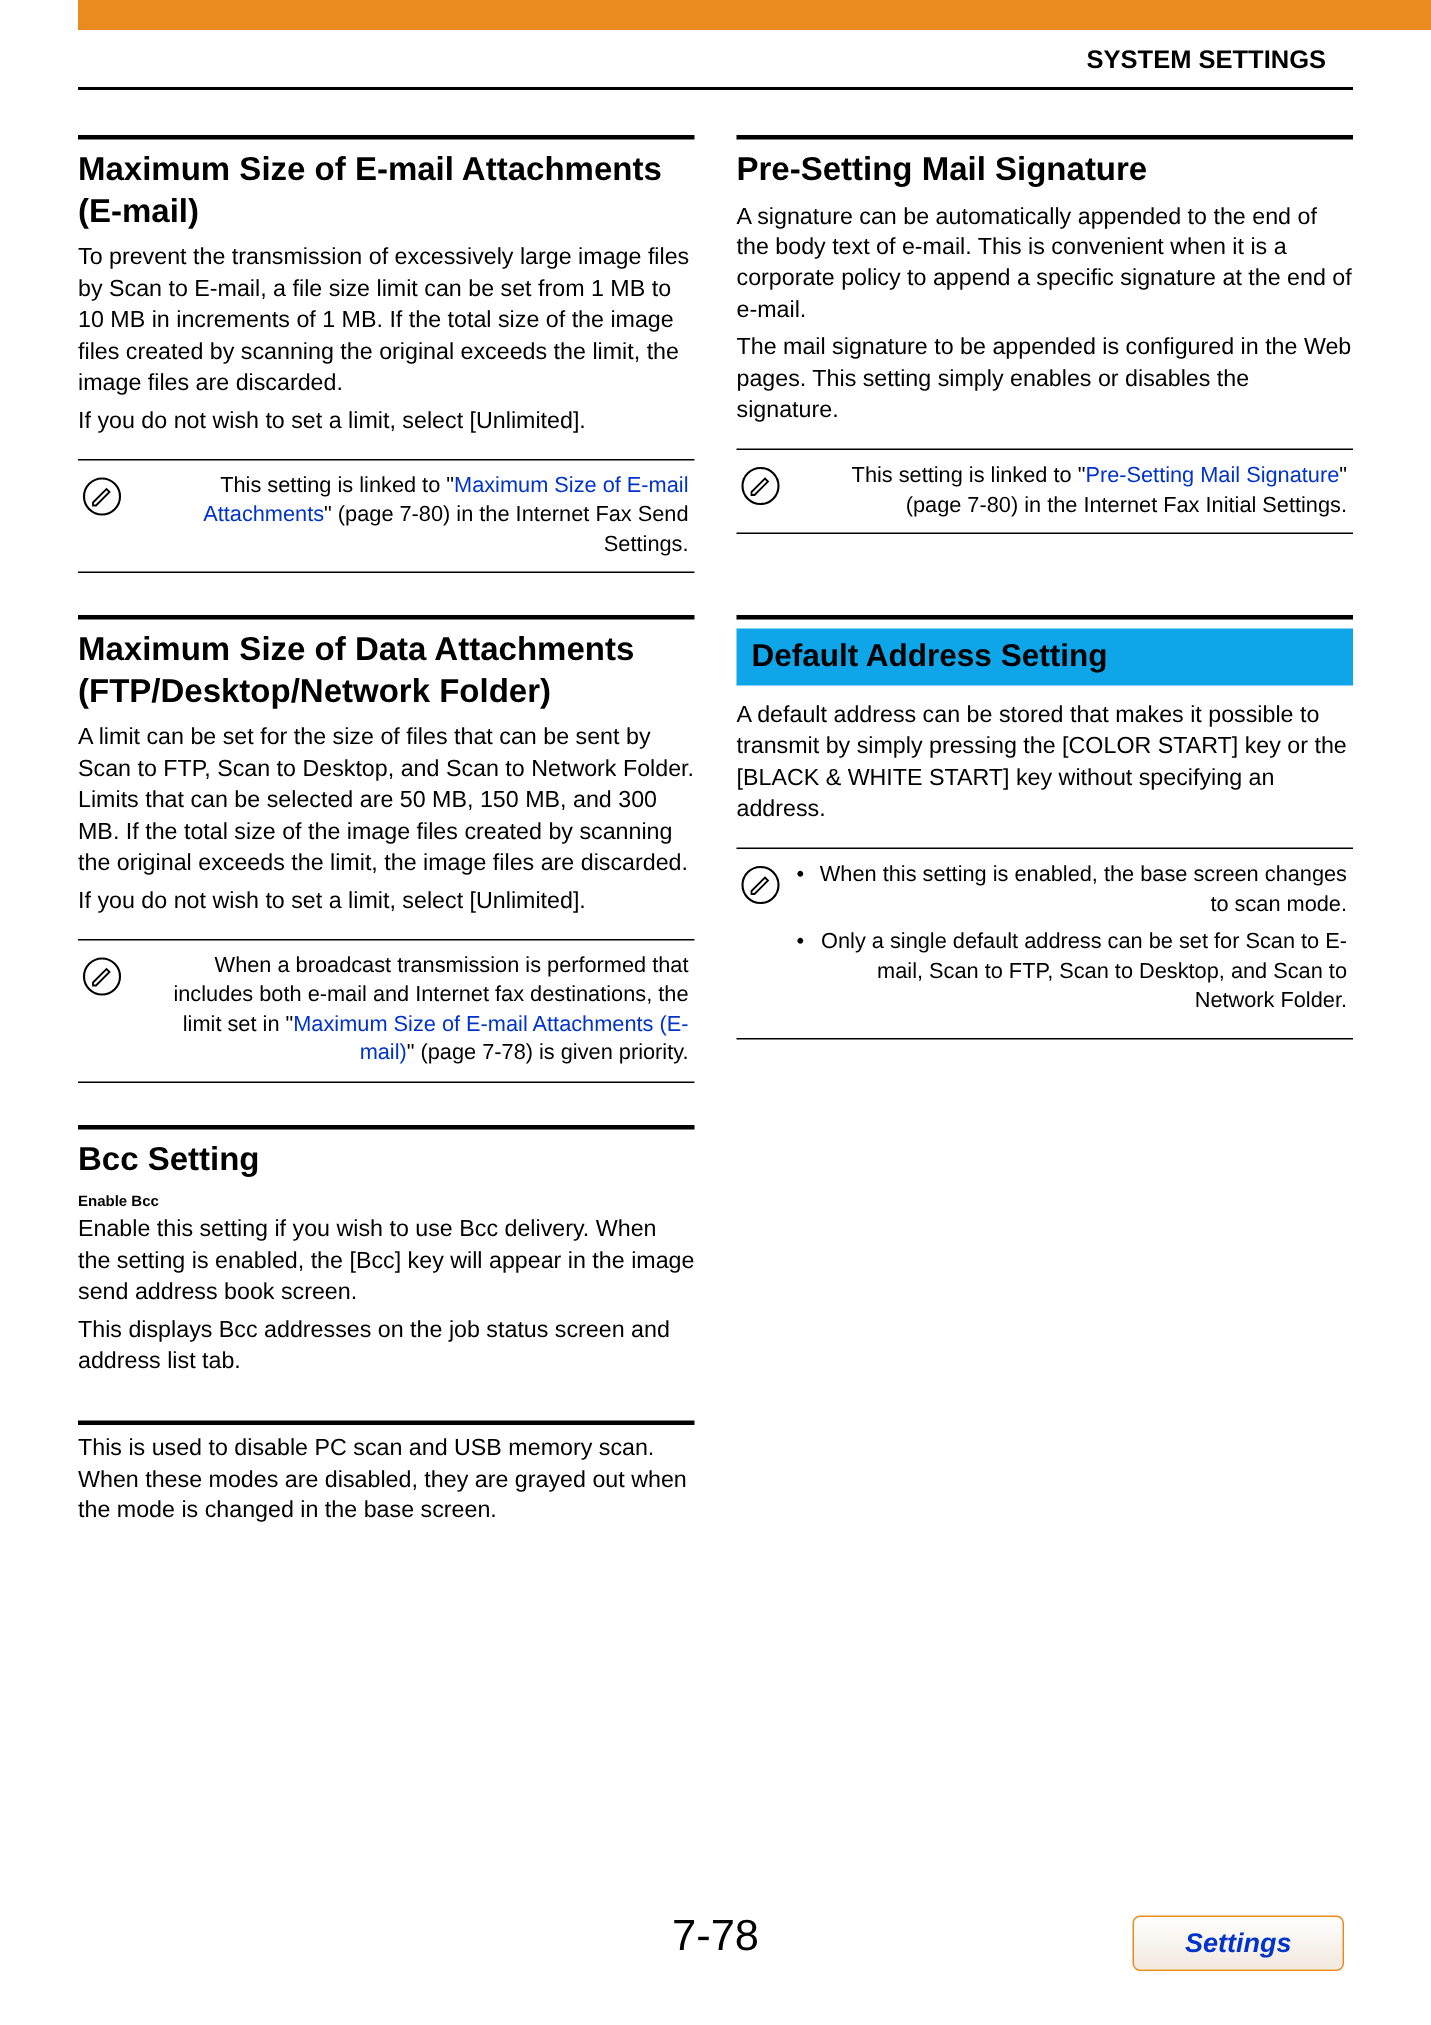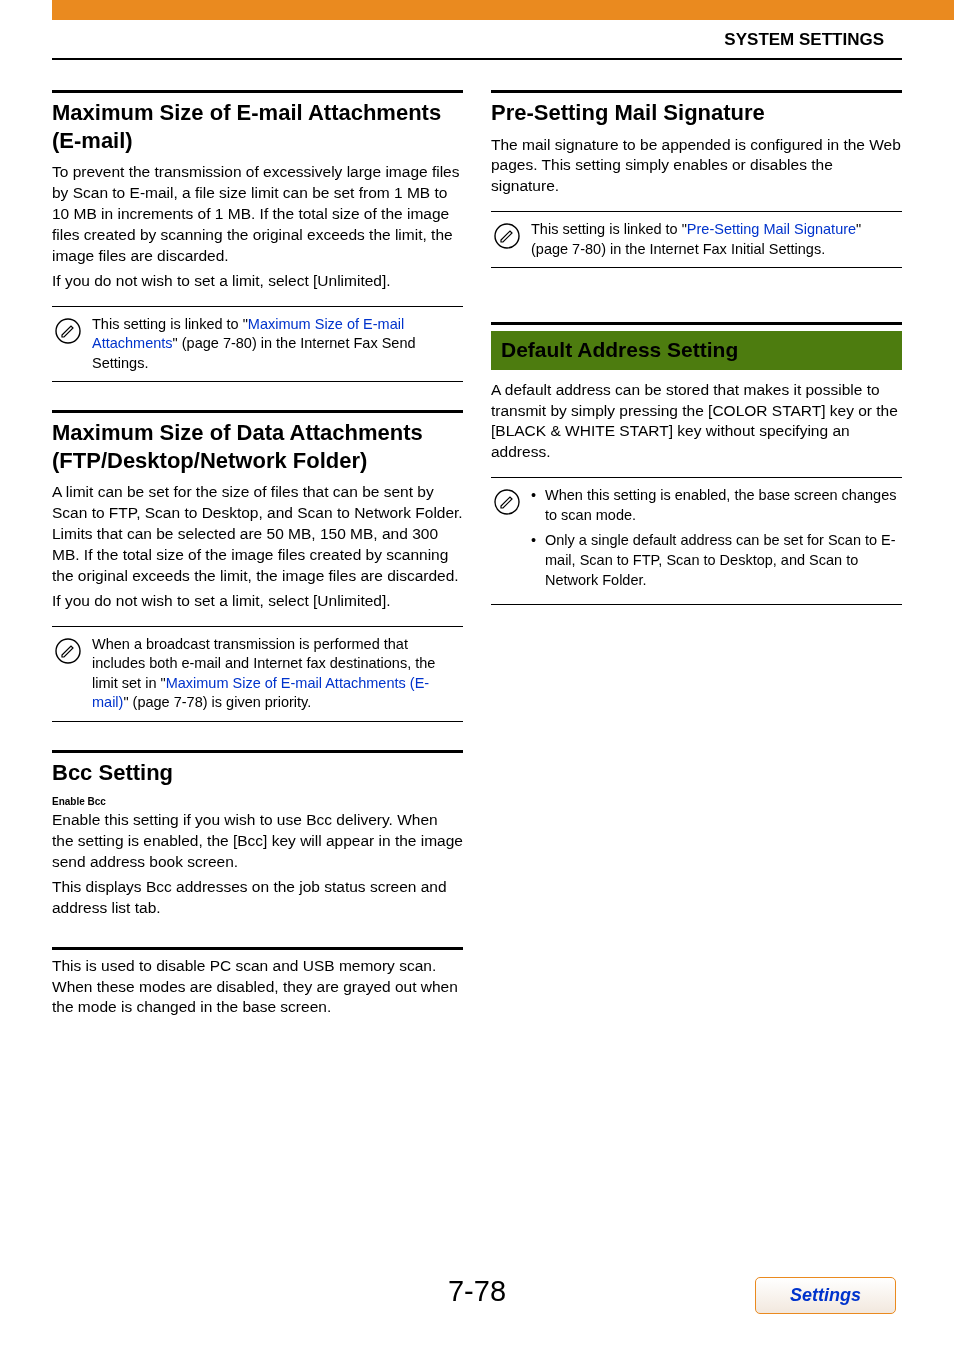--- a/index.html
+++ b/index.html
@@ -46,21 +46,21 @@
     border-top: 3.5px solid #000;
     margin: 0 0 6px 0;
   }
   h2 {
     font-size: 22px;
     font-weight: bold;
     margin: 0 0 8px 0;
     line-height: 1.25;
   }
   h2.banner {
-    background: #4d7c0f;
+    background: #0ea5e9;
     padding: 6px 10px;
     font-size: 21px;
     margin: 0 0 10px 0;
   }
   p {
     font-size: 15.5px;
     line-height: 1.35;
     margin: 0 0 4px 0;
   }
   .sub-bold {
@@ -74,20 +74,21 @@
   .note-box {
     border-top: 1.2px solid #000;
     border-bottom: 1.2px solid #000;
     padding: 8px 4px 8px 2px;
     display: flex;
     align-items: flex-start;
     gap: 10px;
     margin-top: 14px;
     font-size: 14.5px;
     line-height: 1.35;
+    text-align: right;
   }
   .note-icon {
     flex: 0 0 28px;
     width: 28px;
     height: 28px;
     margin-top: 2px;
   }
   .note-content { flex: 1; }
   .note-ul {
     list-style: none;
@@ -184,20 +185,21 @@
       <p>This is used to disable PC scan and USB memory scan. When these modes are disabled, they are grayed out when the mode is changed in the base screen.</p>
     </div>
 
   </div>
 
   <div class="col">
 
     <div class="section">
       <hr class="thick-rule">
       <h2>Pre-Setting Mail Signature</h2>
+      <p>A signature can be automatically appended to the end of the body text of e-mail. This is convenient when it is a corporate policy to append a specific signature at the end of e-mail.</p>
       <p>The mail signature to be appended is configured in the Web pages. This setting simply enables or disables the signature.</p>
       <div class="note-box">
         <svg class="note-icon" viewBox="0 0 28 28">
           <circle cx="14" cy="14" r="12" fill="none" stroke="#000" stroke-width="1.4"></circle>
           <path d="M8 18 L17 9 L19 11 L10 20 L8 20 Z" fill="none" stroke="#000" stroke-width="1.2"></path>
         </svg>
         <div class="note-content">
           <span>This setting is linked to "</span><span class="link">Pre-Setting Mail Signature</span><span>" (page 7-80) in the Internet Fax Initial Settings.</span>
         </div>
       </div>

